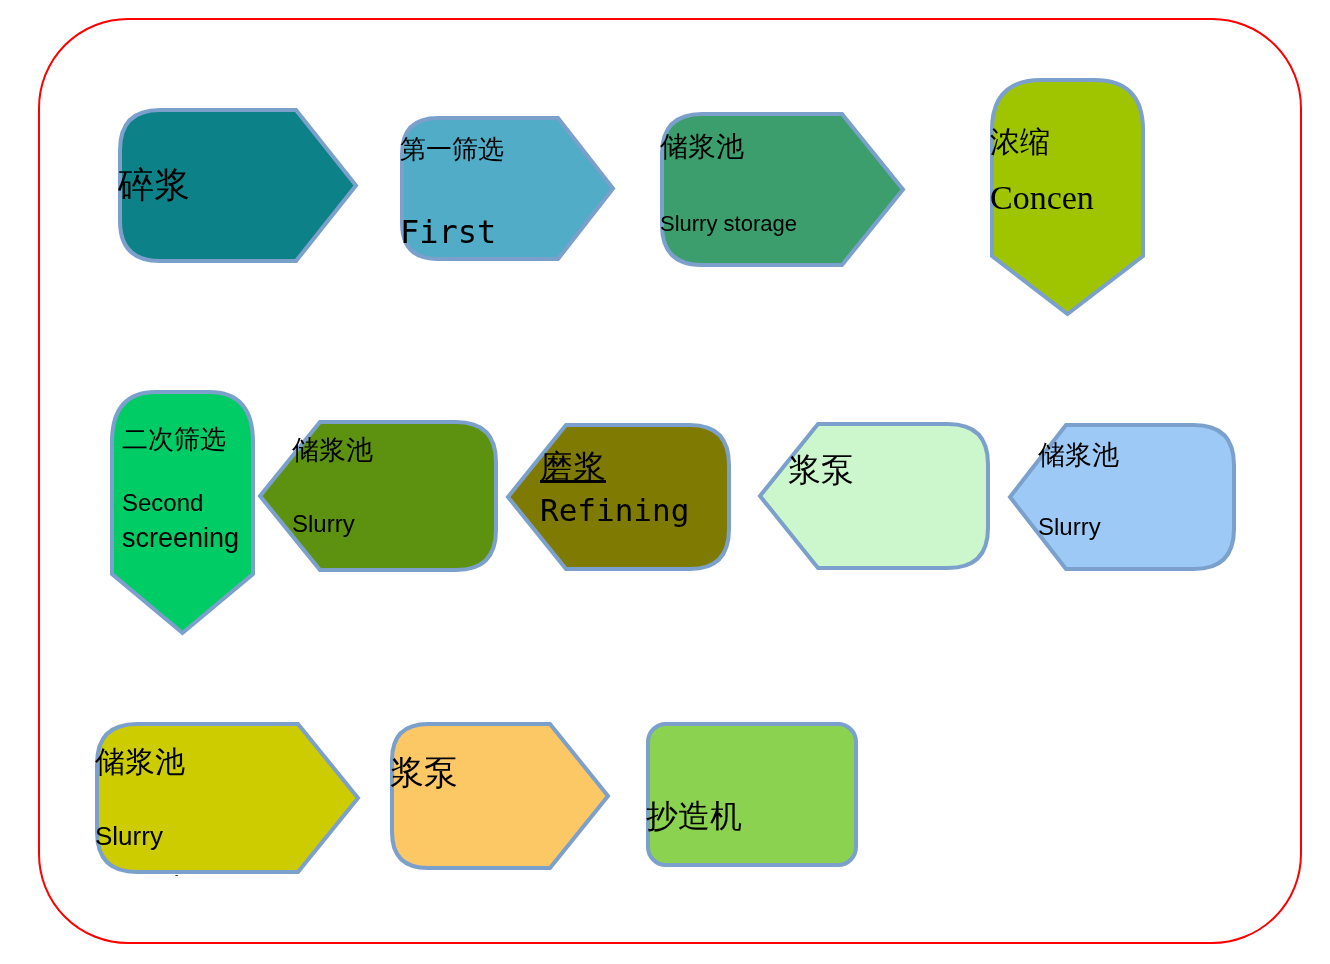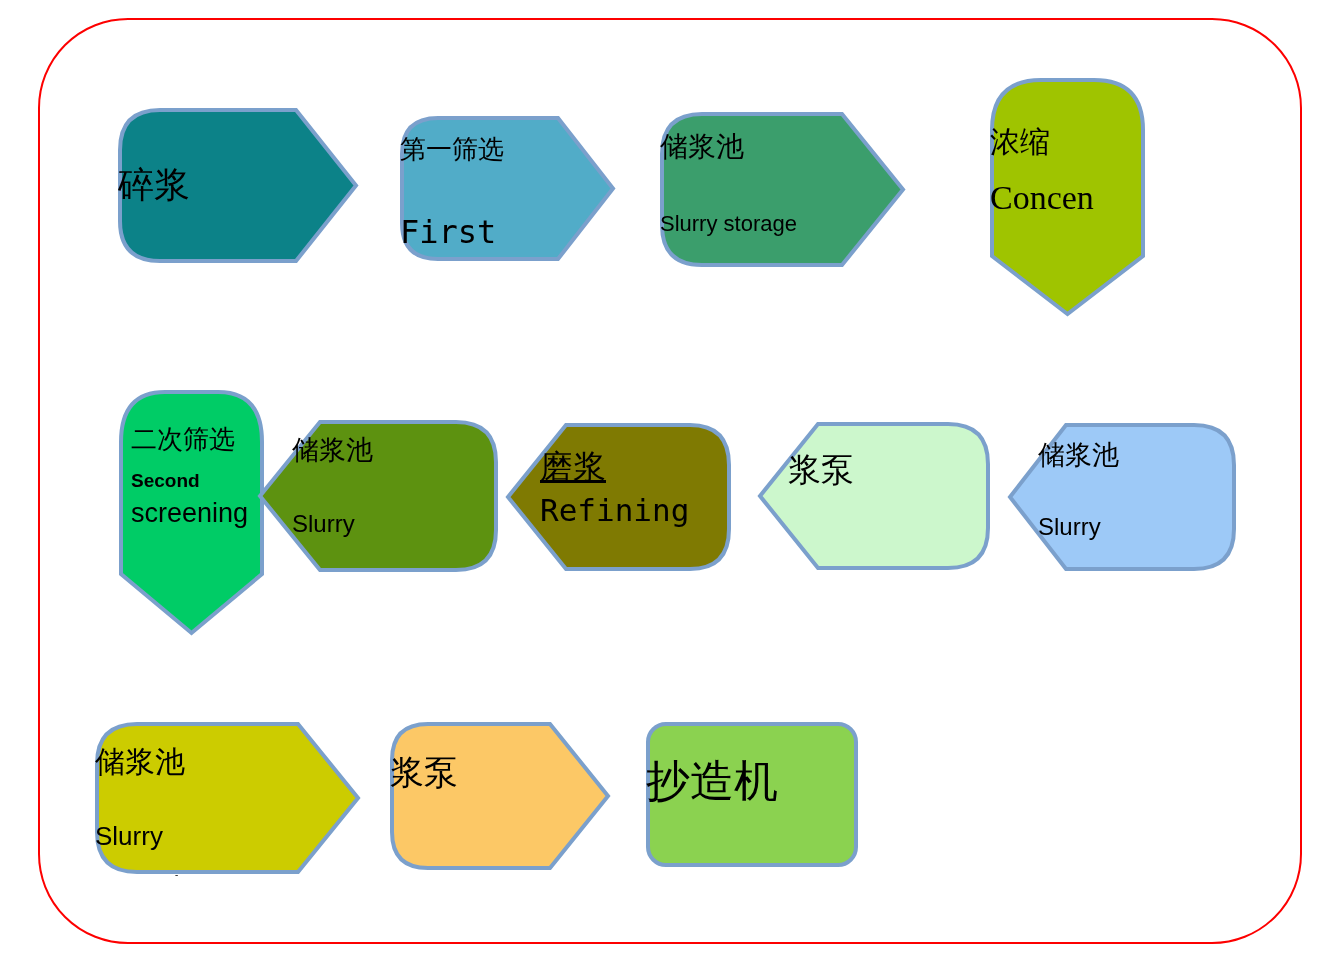--- a/index.html
+++ b/index.html
@@ -114,28 +114,28 @@
     <svg width="155" height="238" viewBox="0 0 155 238">
       <path d="M 2 52 Q 2 2 51 2 L 104 2 Q 153 2 153 52 L 153 178
                L 77.5 236 L 2 178 Z" fill="#9fc400" stroke="#7ba0cc" stroke-width="4"></path>
     </svg>
     <div class="labels" style="justify-content:flex-start; padding-top:44px;">
       <span class="zh" style="font-size:30px;">浓缩</span>
       <span class="en serif" style="font-size:34px; margin-top:16px;">Concen</span>
     </div>
   </div>
 
-  <div class="node" style="left:119px; top:390px; width:145px; height:245px;">
+  <div class="node" style="left:110px; top:390px; width:145px; height:245px;">
     <svg width="145" height="245" viewBox="0 0 145 245">
       <path d="M 2 52 Q 2 2 46 2 L 99 2 Q 143 2 143 52 L 143 184
                L 72.5 243 L 2 184 Z" fill="#00cc66" stroke="#7ba0cc" stroke-width="4"></path>
     </svg>
     <div class="labels" style="justify-content:flex-start; padding-top:32px; align-items:flex-start; padding-left:12px;">
       <span class="zh" style="font-size:26px;">二次筛选</span>
-      <span class="en sans" style="font-size:19px; margin-top:13px;font-weight:bold;">Second</span>
+      <span class="en sans" style="font-size:24px; margin-top:32px;">Second</span>
       <span class="en sans" style="font-size:27px; margin-top:6px;">screening</span>
     </div>
   </div>
 
   <div class="node" style="left:258px; top:420px; width:240px; height:152px;">
     <svg width="240" height="152" viewBox="0 0 240 152">
       <path d="M 62 2 L 198 2 Q 238 2 238 42 L 238 110 Q 238 150 198 150
                L 62 150 L 2 76 Z" fill="#5d9210" stroke="#7ba0cc" stroke-width="4"></path>
     </svg>
     <div class="labels" style="justify-content:flex-start; padding-top:12px; padding-left:34px;">
@@ -196,17 +196,17 @@
     <div class="labels" style="justify-content:flex-start; padding-top:28px; padding-right:24px;">
       <span class="zh" style="font-size:34px;">浆泵</span>
     </div>
   </div>
 
   <div class="node" style="left:646px; top:722px; width:212px; height:145px;">
     <svg width="212" height="145" viewBox="0 0 212 145">
       <rect x="2" y="2" width="208" height="141" rx="18" ry="18" fill="#8bd250" stroke="#7ba0cc" stroke-width="4"></rect>
     </svg>
     <div class="labels" style="justify-content:flex-start; padding-top:30px;">
-      <span class="zh" style="font-size:44px;">抄造机</span>
+      <span class="zh" style="font-size:32px;margin-top:43px;">抄造机</span>
     </div>
   </div>
 
 </div>
 
 </body></html>

